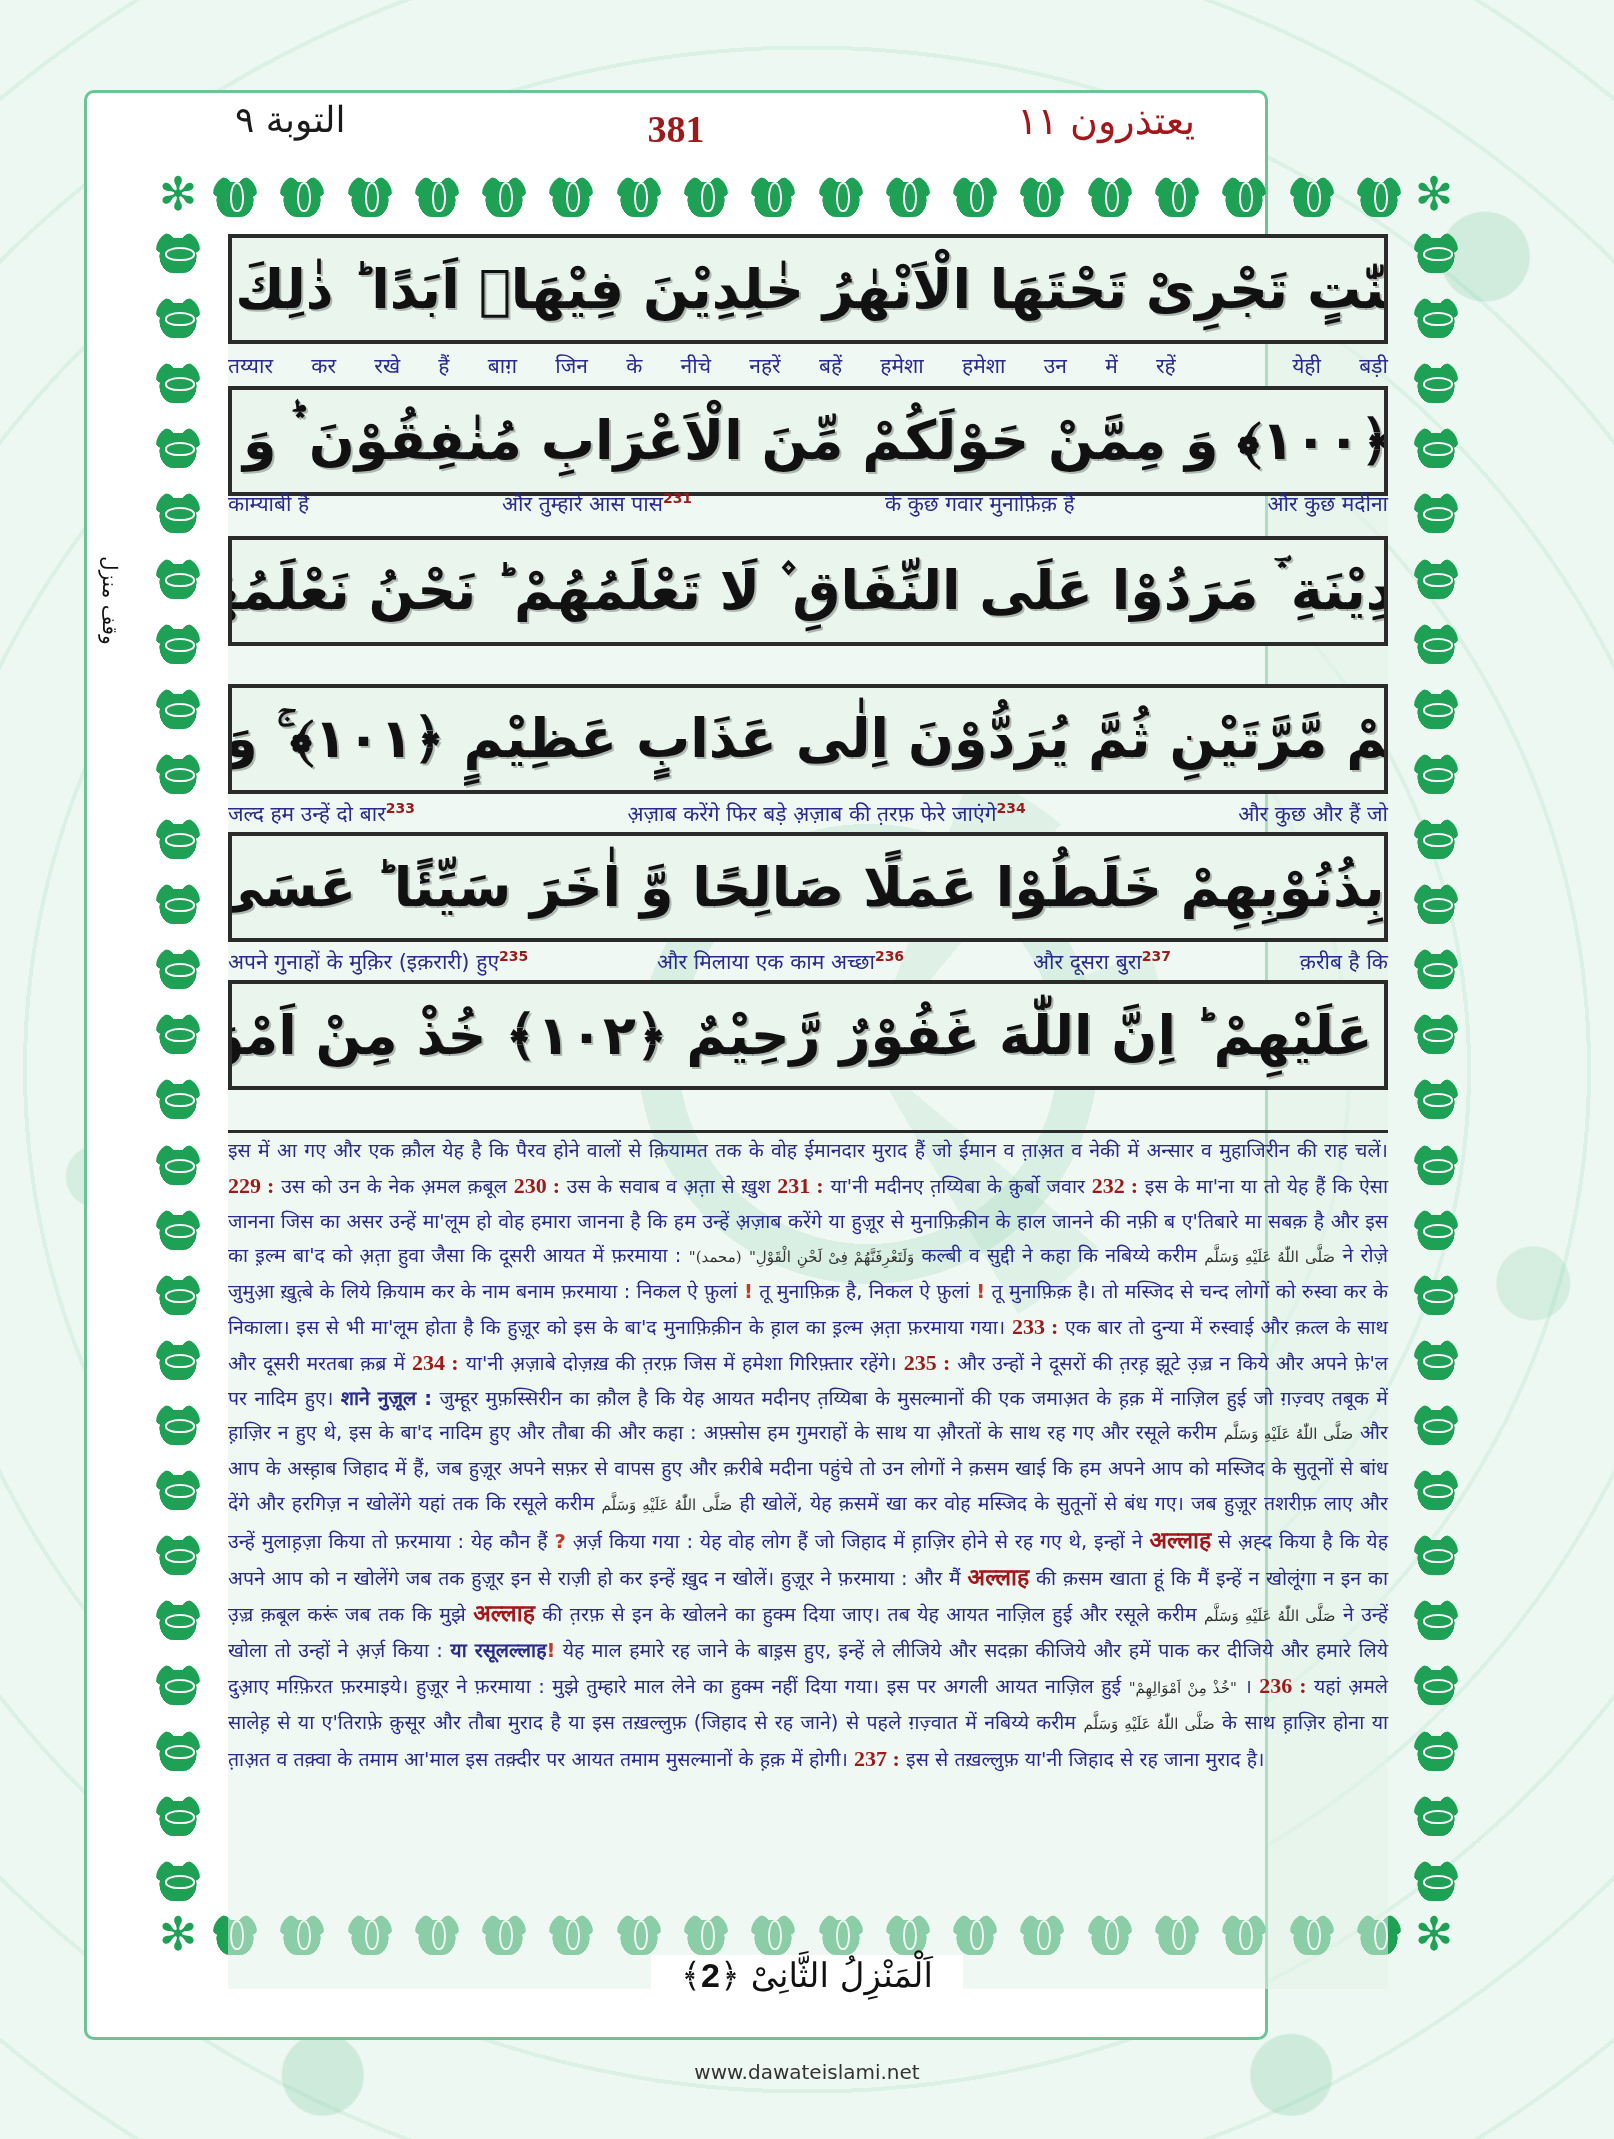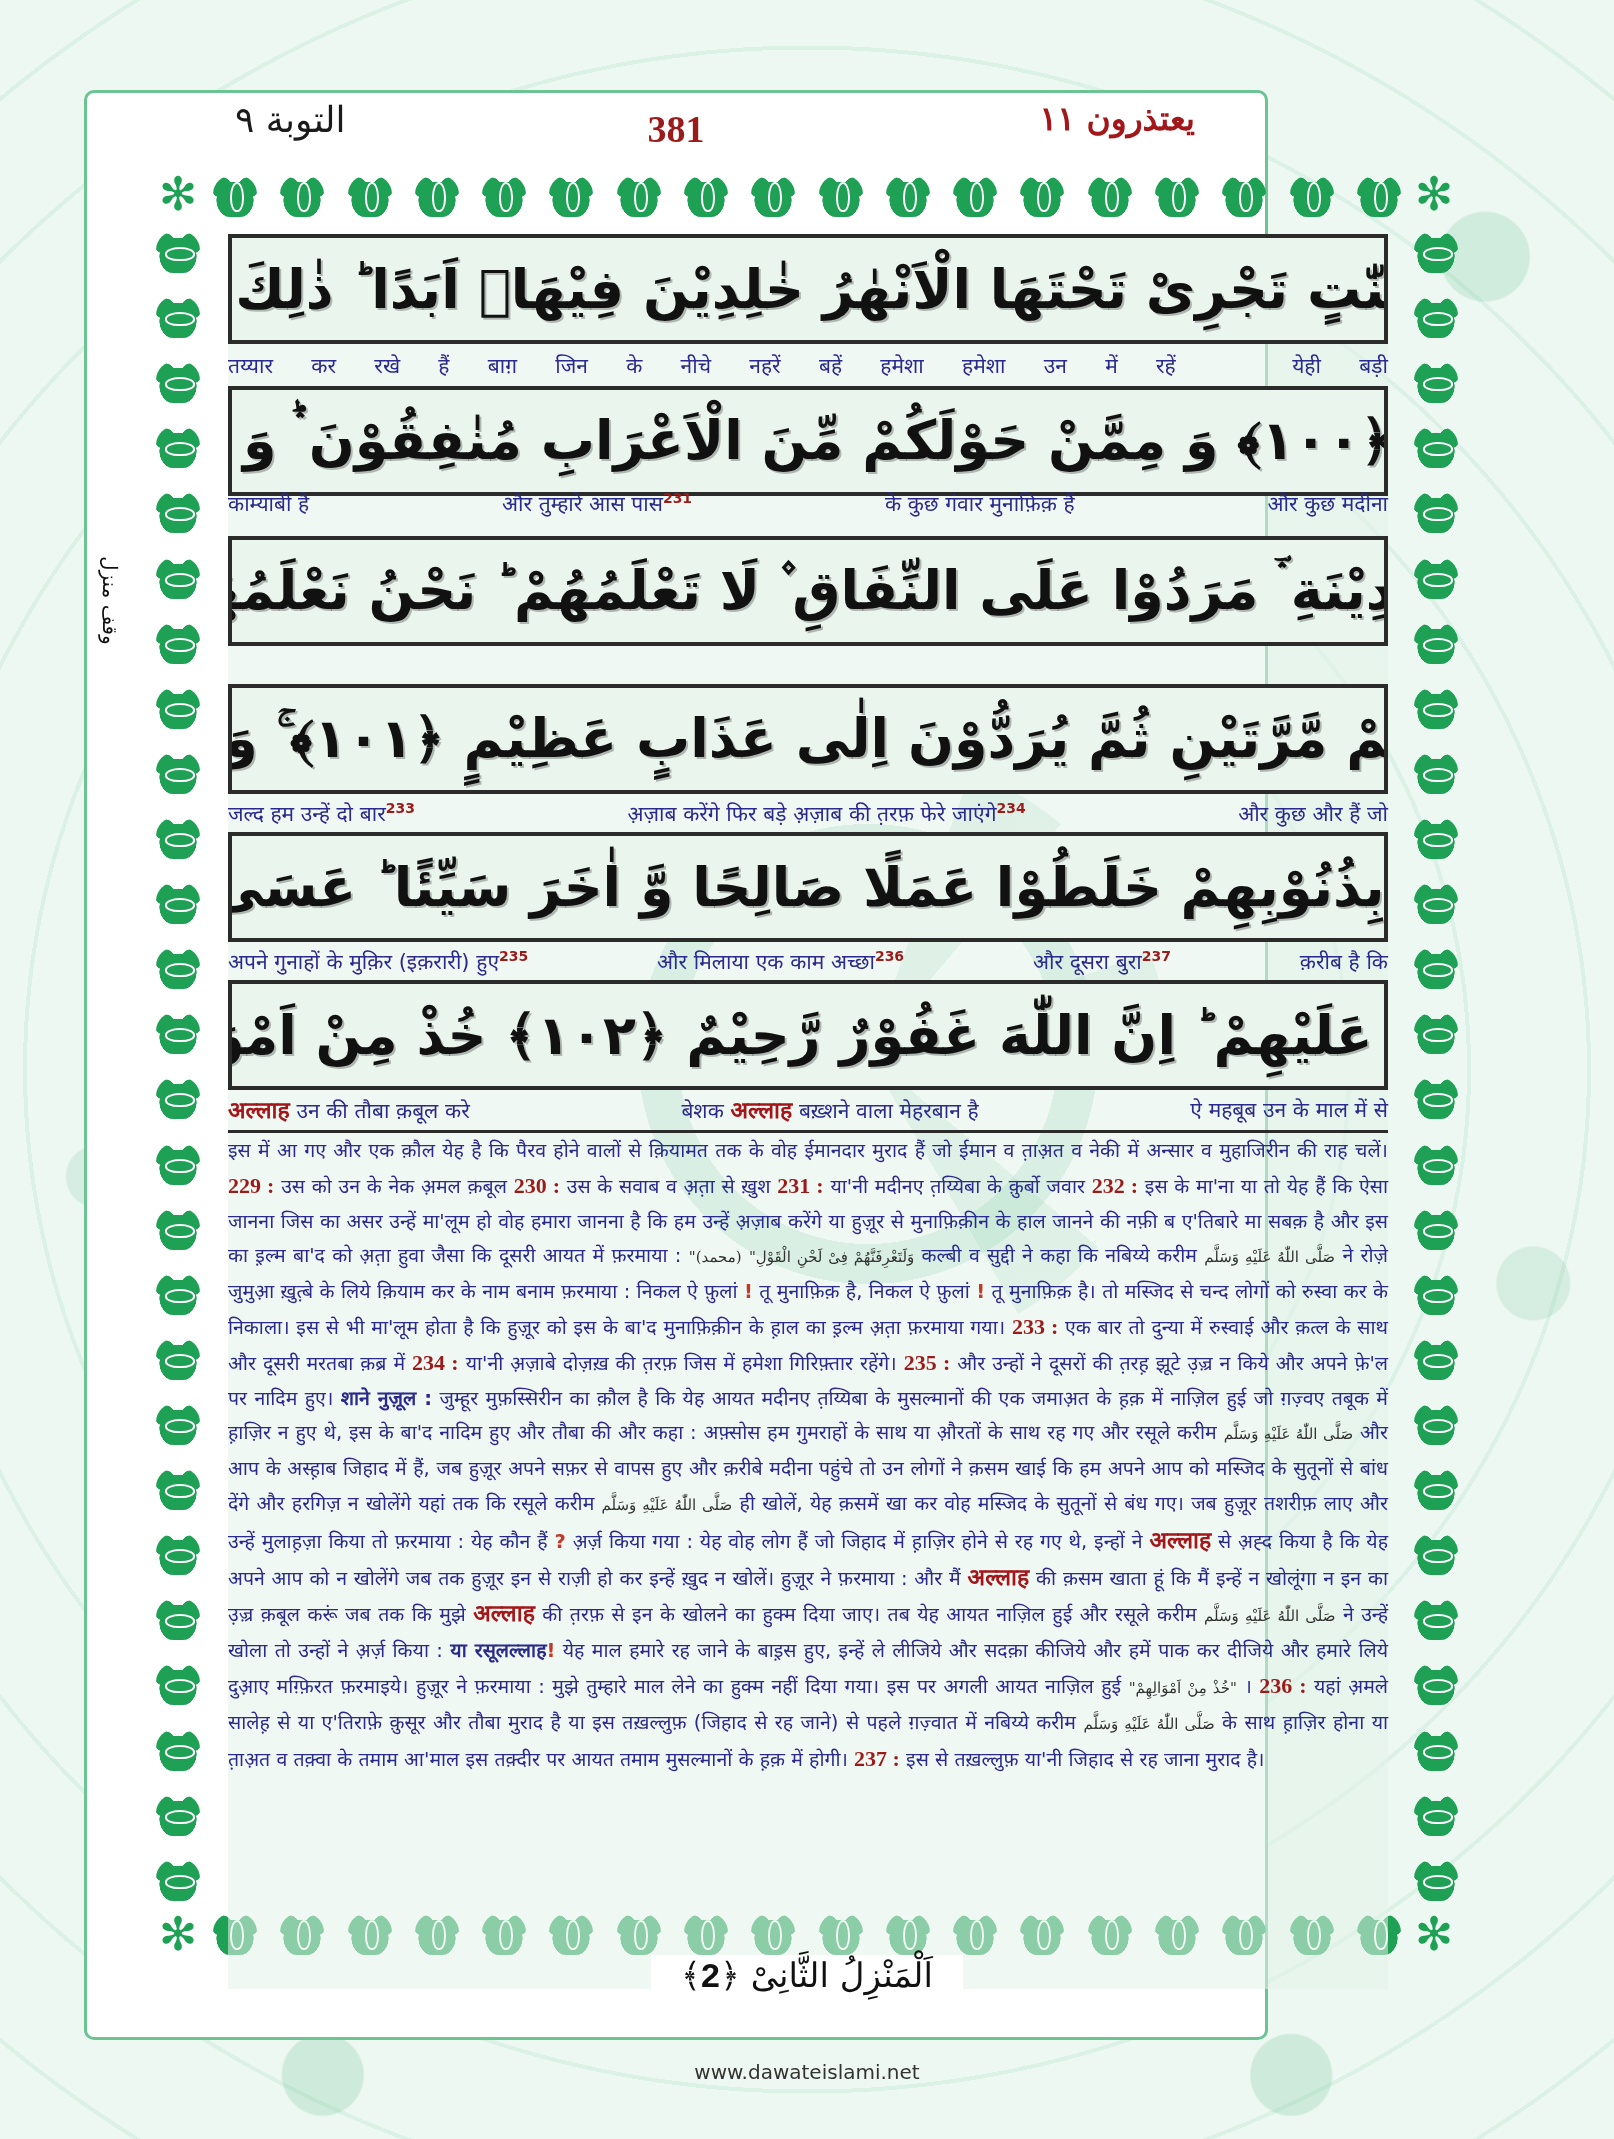--- a/index.html
+++ b/index.html
@@ -29,21 +29,21 @@
   .hdr-left {
     position: absolute; left: 148px; top: 6px;
     font-family: "DejaVu Serif", serif; font-size: 36px; color: #1a1a1a; direction: rtl;
   }
   .hdr-center {
     position: absolute; left: 0; right: 0; top: 14px; text-align: center;
     font-family: "Liberation Serif", serif; font-weight: bold; font-size: 38px; color: #9b1b1b;
   }
   .hdr-right {
     position: absolute; right: 70px; top: 6px;
-    font-family: "DejaVu Serif", serif; font-size: 33px; color: #a3161a; direction: rtl; font-weight: bold;
+    font-family: "DejaVu Serif", serif; font-size: 38px; color: #a3161a; direction: rtl;
   }
 
   
   .orn-row {
     position: absolute; height: 52px; display: flex; justify-content: space-between; align-items: center;
   }
   .orn-col {
     position: absolute; width: 52px; display: flex; flex-direction: column; justify-content: space-between; align-items: center;
   }
   .orn {
@@ -287,25 +287,20 @@
 
   <div class="ayah-box" style="top:598px;">اعْتَرَفُوْا بِذُنُوْبِهِمْ خَلَطُوْا عَمَلًا صَالِحًا وَّ اٰخَرَ سَیِّئًا ؕ عَسَی اللّٰهُ اَنْ</div>
   <div class="trans-line" style="top:710px;">
     <span><span>अपने गुनाहों के मुक़िर (इक़रारी) हुए</span><sup>235</sup></span>
     <span><span>और मिलाया एक काम अच्छा</span><sup>236</sup></span>
     <span><span>और दूसरा बुरा</span><sup>237</sup></span>
     <span>क़रीब है कि</span>
   </div>
 
   <div class="ayah-box" style="top:746px;">یَّتُوْبَ عَلَیْهِمْ ؕ اِنَّ اللّٰهَ غَفُوْرٌ رَّحِیْمٌ ﴿١٠٢﴾ خُذْ مِنْ اَمْوَالِهِمْ</div>
-  <div class="trans-line" style="top:858px;">
-    <span><span class="allah">अल्लाह</span> <span>उन की तौबा क़बूल करे</span></span>
-    <span><span>बेशक</span> <span class="allah">अल्लाह</span> <span>बख़्शने वाला मेहरबान है</span></span>
-    <span>ऐ महबूब उन के माल में से</span>
-  </div>
 
   <div class="sep-line" style="top:896px;"></div>
 
   <div class="comm" style="top:900px;">
     <span>इस में आ गए और एक क़ौल येह है कि पैरव होने वालों से क़ियामत तक के वोह ईमानदार मुराद हैं जो ईमान व त़ाअ़त व नेकी में अन्सार व मुहाजिरीन की राह चलें।</span>
     <span class="num">229 :</span>
     <span>उस को उन के नेक अ़मल क़बूल</span>
     <span class="num">230 :</span>
     <span>उस के सवाब व अ़त़ा से ख़ुश</span>
     <span class="num">231 :</span>

